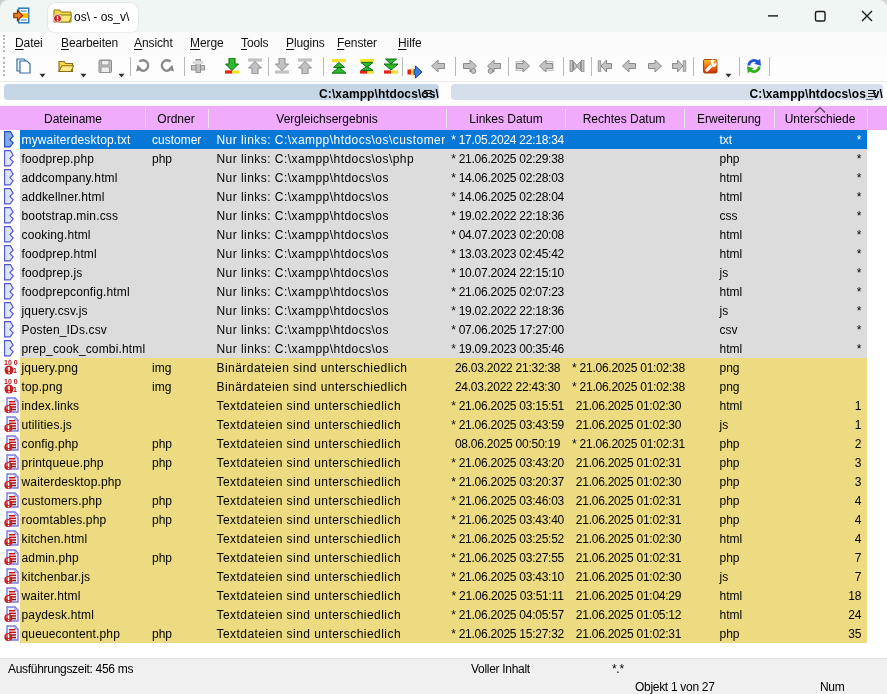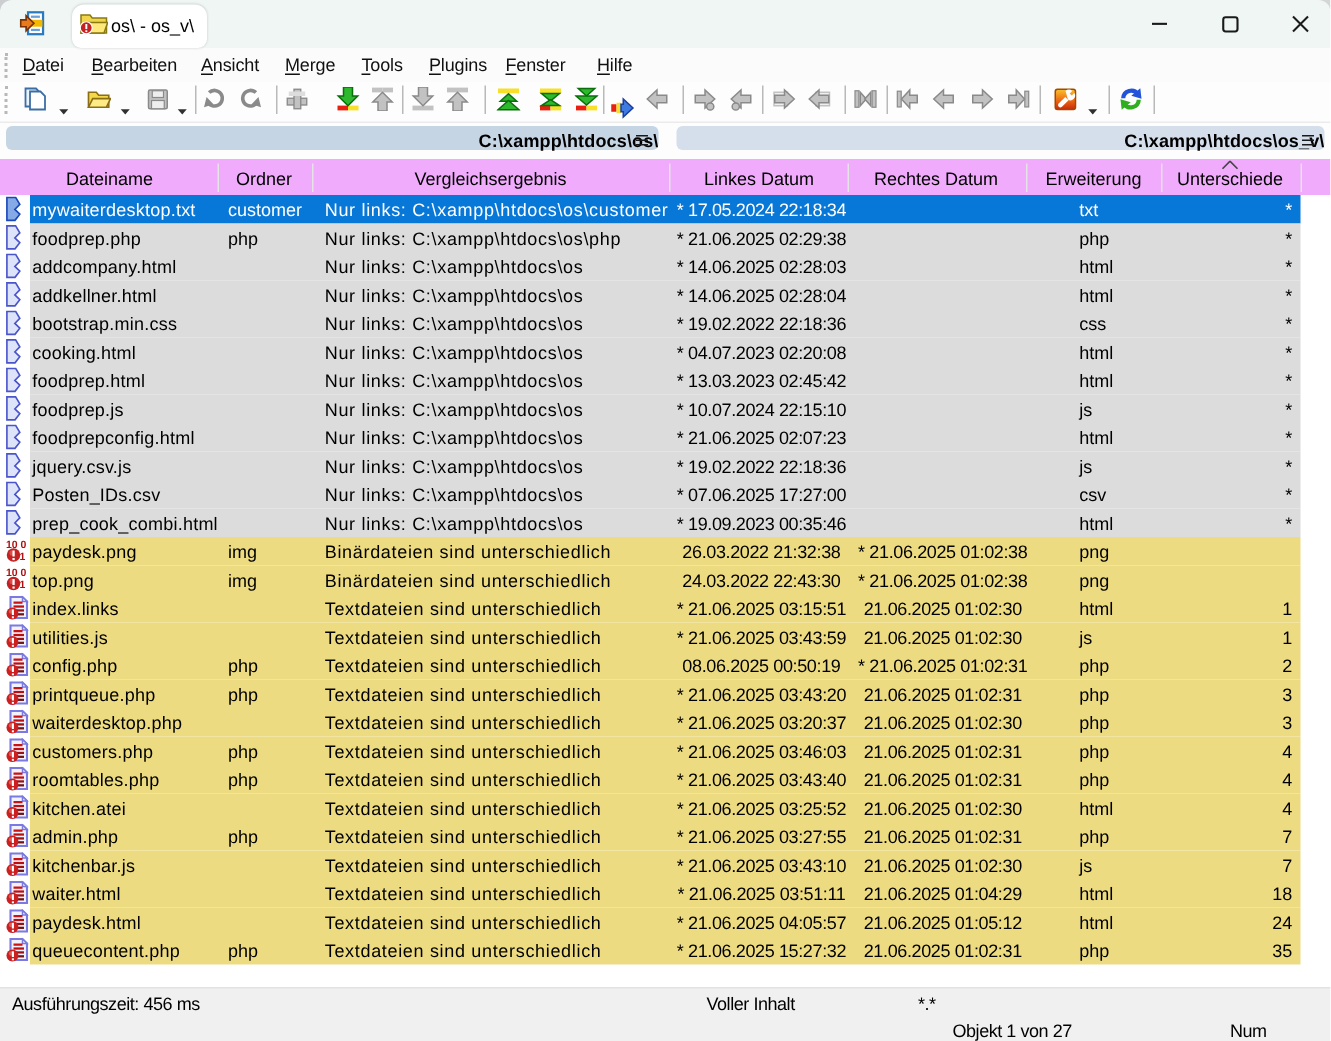--- a/index.html
+++ b/index.html
@@ -445,21 +445,21 @@
           <span class="ric"><svg width="16" height="17" viewBox="0 0 16 17">
 <text x="0" y="6" font-family="Liberation Sans" font-size="7" font-weight="bold" fill="#b01010">10 0</text>
 <text x="9" y="14" font-family="Liberation Sans" font-size="7" font-weight="bold" fill="#b01010">1</text>
 <circle cx="5" cy="11" r="4.5" fill="#c42222"></circle>
 <circle cx="4" cy="9.6" r="1.7" fill="#d9544f" opacity="0.9"></circle>
 <rect x="4.3" y="8" width="1.5" height="4" fill="#fff"></rect>
 <rect x="4.3" y="13" width="1.5" height="1.4" fill="#fff"></rect>
 </svg></span>
         </div>
         <div class="rbg yel">
-          <span class="c nm">paydesk.png</span>
+          <span class="c nm">jquery.png</span>
           <span class="c od">img</span>
           <span class="c rs">Binärdateien sind unterschiedlich</span>
           <span class="c ld">26.03.2022 21:32:38</span>
           <span class="c rd">* 21.06.2025 01:02:38</span>
           <span class="c ex">png</span>
         </div>
       </div>
       <div class="irow" style="top:377px">
         <div class="igut">
           <span class="ric"><svg width="16" height="17" viewBox="0 0 16 17">
@@ -661,21 +661,21 @@
 <rect x="5" y="6.6" width="7" height="1.5" fill="#bb0f0f"></rect>
 <rect x="6" y="9.2" width="6" height="1.5" fill="#991111"></rect>
 <rect x="6" y="11.8" width="6" height="1.5" fill="#6d1414"></rect>
 <circle cx="4.3" cy="12" r="4.0" fill="#cc2020"></circle>
 <circle cx="3.4" cy="10.7" r="1.5" fill="#e0605a" opacity="0.9"></circle>
 <rect x="3.9" y="9.2" width="1.4" height="3.8" fill="#fff"></rect>
 <rect x="3.9" y="13.9" width="1.4" height="1.3" fill="#fff"></rect>
 </svg></span>
         </div>
         <div class="rbg yel">
-          <span class="c nm">kitchen.atei</span>
+          <span class="c nm">kitchen.html</span>
           <span class="c rs">Textdateien sind unterschiedlich</span>
           <span class="c ld">* 21.06.2025 03:25:52</span>
           <span class="c rd">21.06.2025 01:02:30</span>
           <span class="c ex">html</span>
           <span class="c di">4</span>
         </div>
       </div>
       <div class="irow" style="top:548px">
         <div class="igut">
           <span class="ric"><svg width="16" height="17" viewBox="0 0 16 17">

